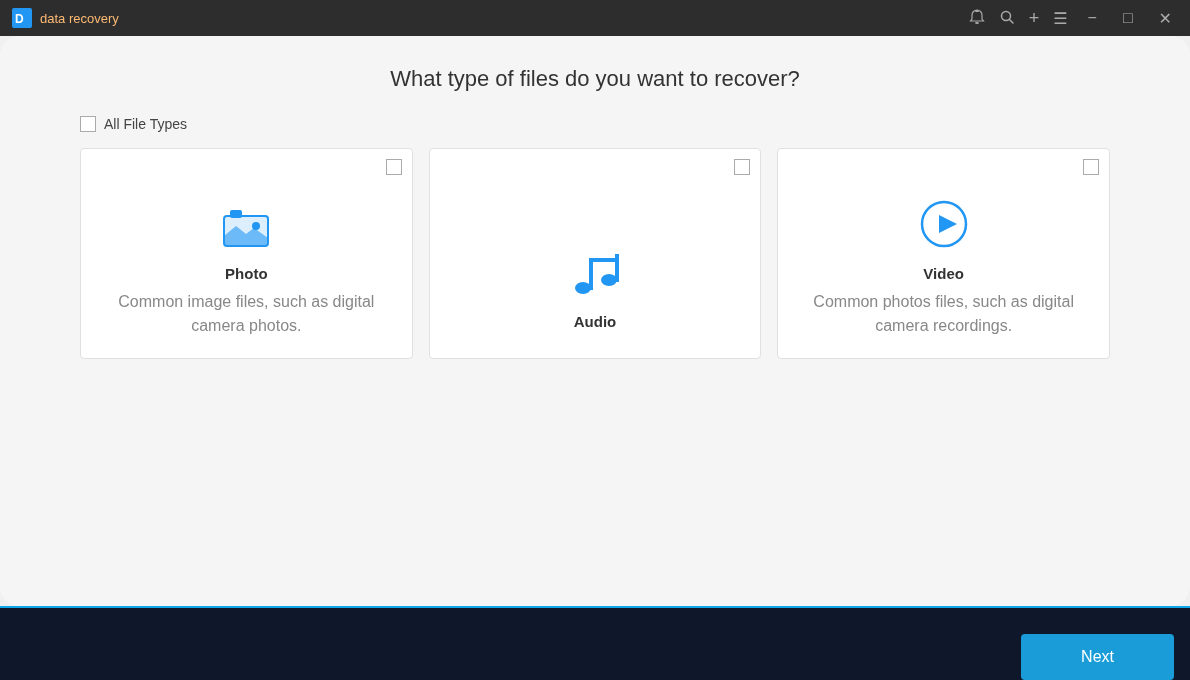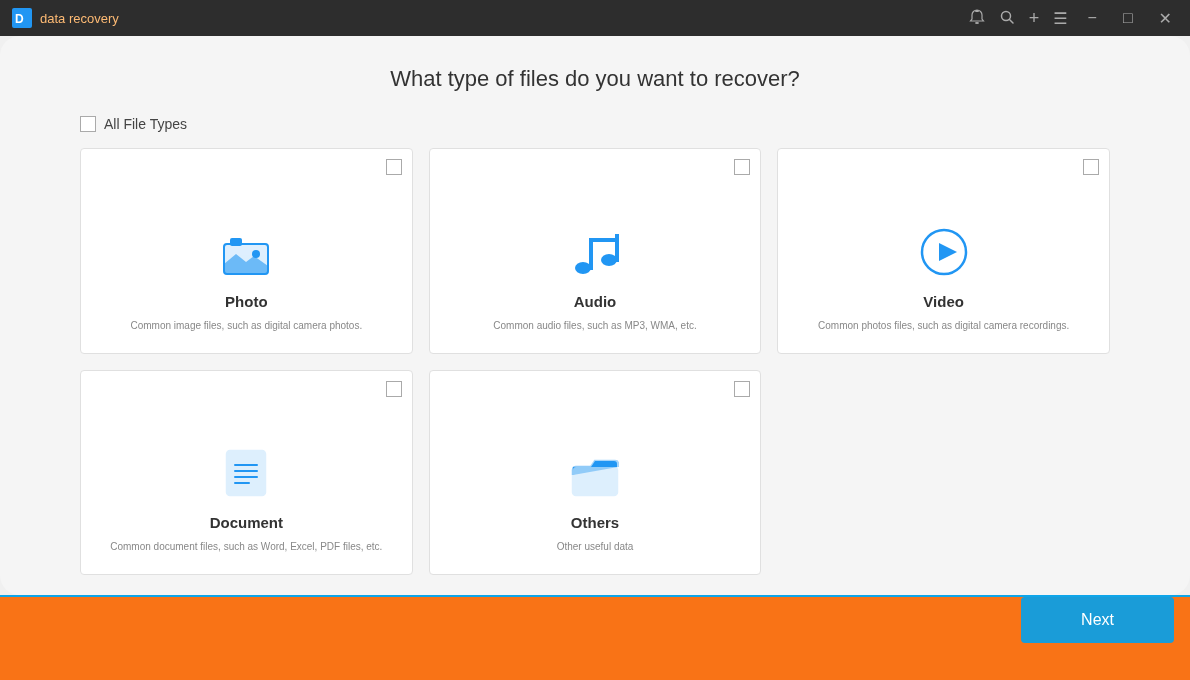--- a/index.html
+++ b/index.html
@@ -144,32 +144,32 @@
     }
 
     .card-title {
       font-size: 15px;
       font-weight: 600;
       color: #333;
       margin-bottom: 8px;
     }
 
     .card-desc {
-      font-size: 10px;
+      font-size: 16px;
       color: #888;
       text-align: center;
       line-height: 1.5;
     }
 
     
     .bottom-bar {
-      background: #f97316;
-      height: 85px;
-      display: flex;
-      align-items: flex-start;
+      background: #0f172a;
+      height: 74px;
+      display: flex;
+      align-items: flex-end;
       justify-content: flex-end;
       padding: 0 16px;
       border-top: 2px solid #0ea5e9;
       flex-shrink: 0;
     }
 
     .next-btn {
       background: #1a9cd8;
       color: #fff;
       border: none;
@@ -243,62 +243,35 @@
       <span class="card-icon">
         <svg width="48" height="44" viewBox="0 0 48 44" fill="none" xmlns="http://www.w3.org/2000/svg">
           <ellipse cx="12" cy="36" rx="8" ry="6" fill="#2196f3"></ellipse>
           <ellipse cx="38" cy="28" rx="8" ry="6" fill="#2196f3"></ellipse>
           <rect x="18" y="6" width="4" height="32" fill="#2196f3"></rect>
           <rect x="44" y="2" width="4" height="28" fill="#2196f3"></rect>
           <rect x="18" y="6" width="26" height="4" fill="#2196f3"></rect>
         </svg>
       </span>
       <span class="card-title">Audio</span>
-      <span class="card-desc">Common audio files, such as MP3, WMA, etc.</span>
     </div>
 
     <div class="card">
       <input type="checkbox" class="card-checkbox" style="">
       <span class="card-icon">
         <svg width="48" height="48" viewBox="0 0 48 48" fill="none" xmlns="http://www.w3.org/2000/svg">
           <circle cx="24" cy="24" r="22" stroke="#2196f3" stroke-width="2.5" fill="none"></circle>
           <polygon points="19,15 37,24 19,33" fill="#2196f3"></polygon>
         </svg>
       </span>
       <span class="card-title">Video</span>
       <span class="card-desc">Common photos files, such as digital camera recordings.</span>
     </div>
 
 
-    <div class="card">
-      <input type="checkbox" class="card-checkbox" style="">
-      <span class="card-icon">
-        <svg width="42" height="48" viewBox="0 0 42 48" fill="none" xmlns="http://www.w3.org/2000/svg">
-          <rect x="2" y="2" width="38" height="44" rx="3" fill="#2196f3" opacity="0.15" stroke="#2196f3" stroke-width="2.5"></rect>
-          <line x1="10" y1="16" x2="32" y2="16" stroke="#2196f3" stroke-width="2" stroke-linecap="round"></line>
-          <line x1="10" y1="22" x2="32" y2="22" stroke="#2196f3" stroke-width="2" stroke-linecap="round"></line>
-          <line x1="10" y1="28" x2="32" y2="28" stroke="#2196f3" stroke-width="2" stroke-linecap="round"></line>
-          <line x1="10" y1="34" x2="24" y2="34" stroke="#2196f3" stroke-width="2" stroke-linecap="round"></line>
-        </svg>
-      </span>
-      <span class="card-title">Document</span>
-      <span class="card-desc">Common document files, such as Word, Excel, PDF files, etc.</span>
-    </div>
-
-    <div class="card">
-      <input type="checkbox" class="card-checkbox" style="">
-      <span class="card-icon">
-        <svg width="48" height="44" viewBox="0 0 48 44" fill="none" xmlns="http://www.w3.org/2000/svg">
-          <rect x="2" y="14" width="44" height="28" rx="3" fill="#2196f3" opacity="0.15" stroke="#2196f3" stroke-width="2.5"></rect>
-          <path d="M2 22 L2 17 Q2 14 5 14 L20 14 L24 8 L44 8 Q47 8 47 11 L47 14" stroke="#2196f3" stroke-width="2.5" fill="#2196f3" opacity="0.4"></path>
-          <path d="M2 20 L2 17 Q2 14 5 14 L20 14 L24 8 L43 8 Q46 8 46 11 L46 14 L2 14" fill="#2196f3"></path>
-        </svg>
-      </span>
-      <span class="card-title">Others</span>
-      <span class="card-desc">Other useful data</span>
-    </div>
+
 
   </div>
 </div>
 
 <div class="bottom-bar">
   <button class="next-btn">Next</button>
 </div>
 
 </body></html>

